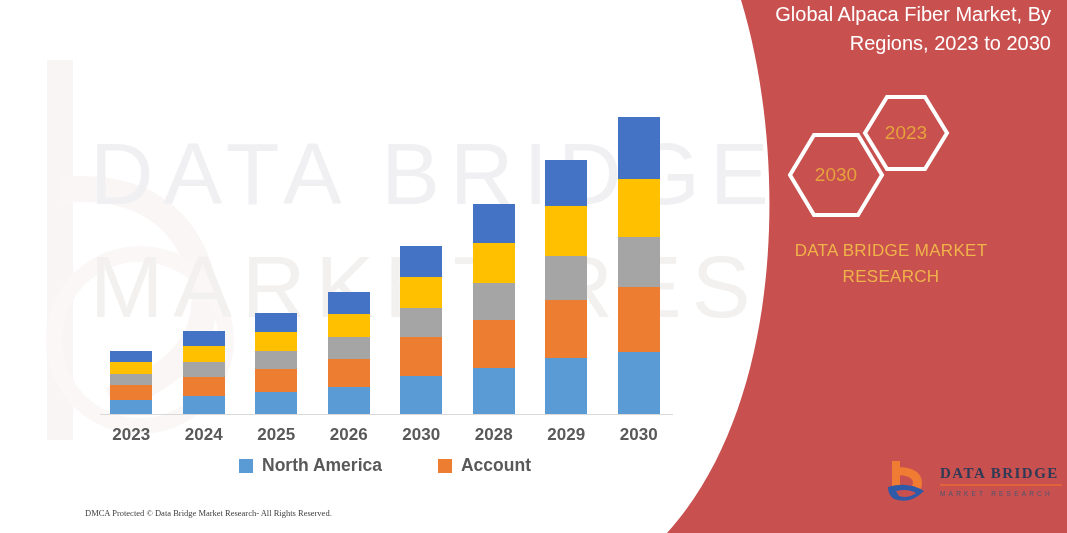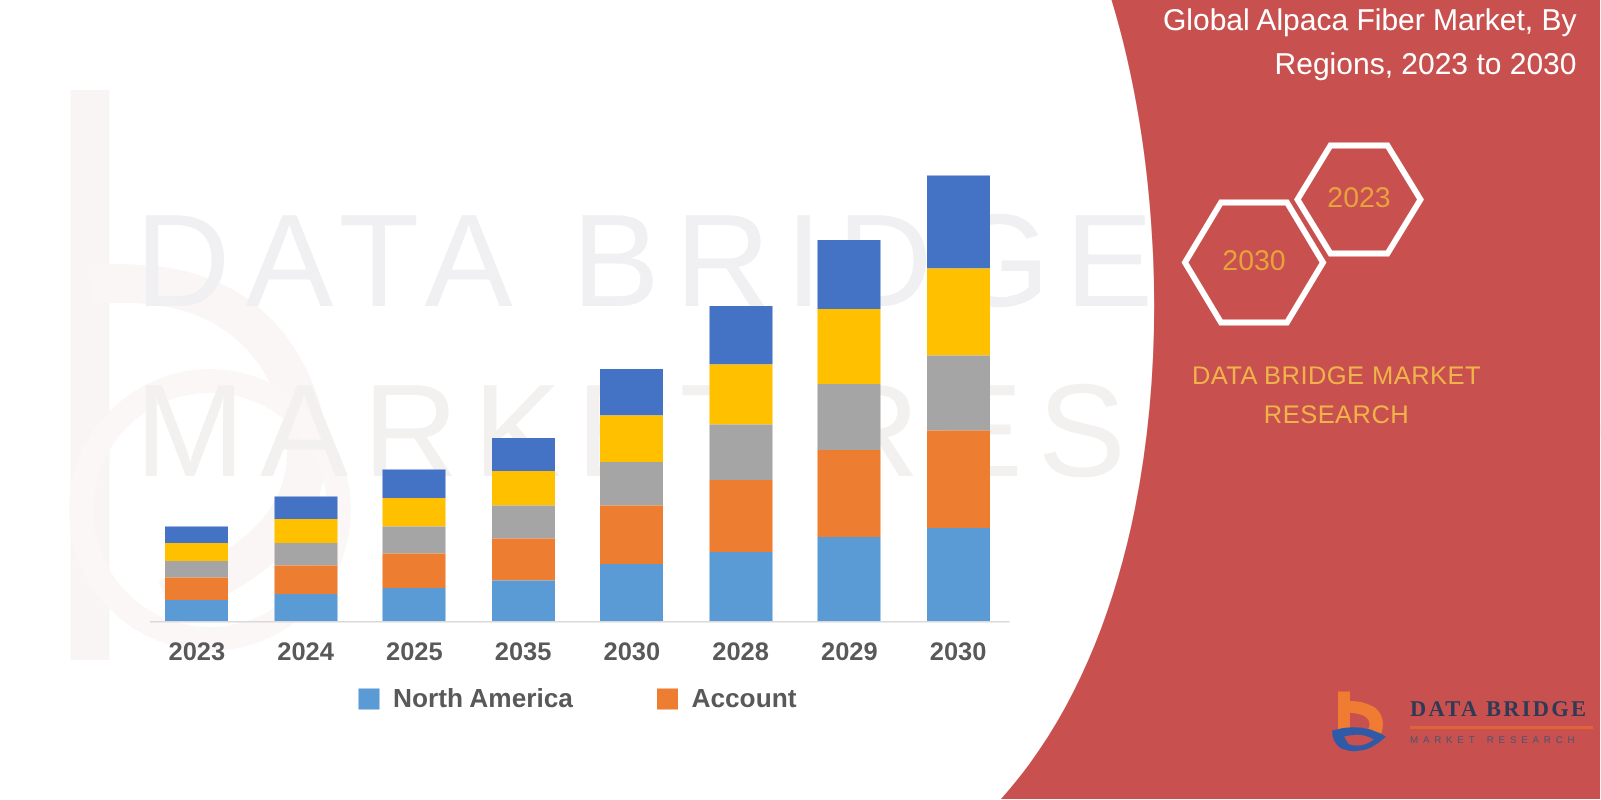--- a/index.html
+++ b/index.html
@@ -321,39 +321,40 @@
             <div class="seg" style="height: 62px; background: rgb(68, 114, 196);"></div>
           </div>
         </div>
       </div>
   </div>
 
   <div class="xlabels" id="xlabels">
       <div class="xlabel">2023</div>
       <div class="xlabel">2024</div>
       <div class="xlabel">2025</div>
-      <div class="xlabel">2035</div>
+      <div class="xlabel">2026</div>
       <div class="xlabel">2030</div>
       <div class="xlabel">2028</div>
       <div class="xlabel">2029</div>
       <div class="xlabel">2030</div>
     </div>
 
   <div class="legend" id="legend">
       <div class="legend-item">
         <span class="legend-swatch" style="background: rgb(91, 155, 213);"></span>
         <span class="legend-label">North America</span>
       </div>
       <div class="legend-item">
         <span class="legend-swatch" style="background: rgb(237, 125, 49);"></span>
         <span class="legend-label">Account</span>
       </div>
     </div>
 
   <div class="footer">
+    <span>DMCA Protected © Data Bridge Market Research- All Rights Reserved.</span>
   </div>
 
   <div class="right-panel">
     <svg class="shape" viewBox="0 0 400 533" preserveAspectRatio="none" xmlns="http://www.w3.org/2000/svg">
       <path d="M74 0 L400 0 L400 533 L0 533 L0 533 C120 400 120 150 74 0 Z" fill="#C8504F"></path>
       <path d="M74 0 C120 150 120 400 0 533 L32 533 C150 400 150 150 104 0 Z" fill="#C8504F" opacity="0"></path>
     </svg>
 
     <div class="right-content">
       <div class="panel-title">Global Alpaca Fiber Market, By Regions, 2023 to 2030</div>

